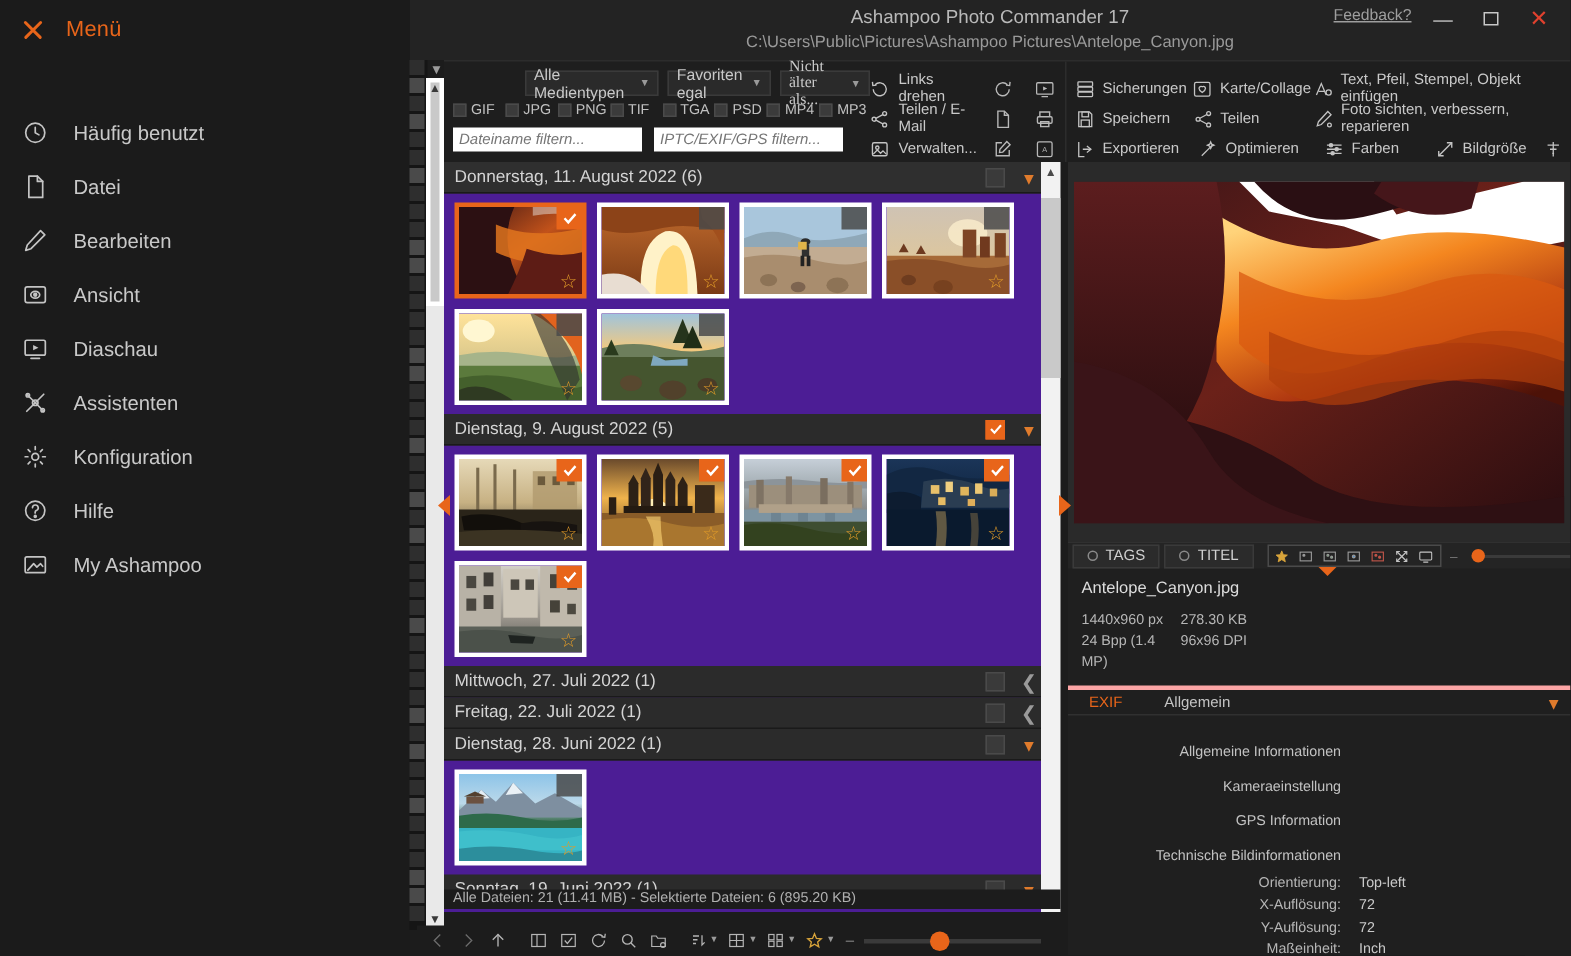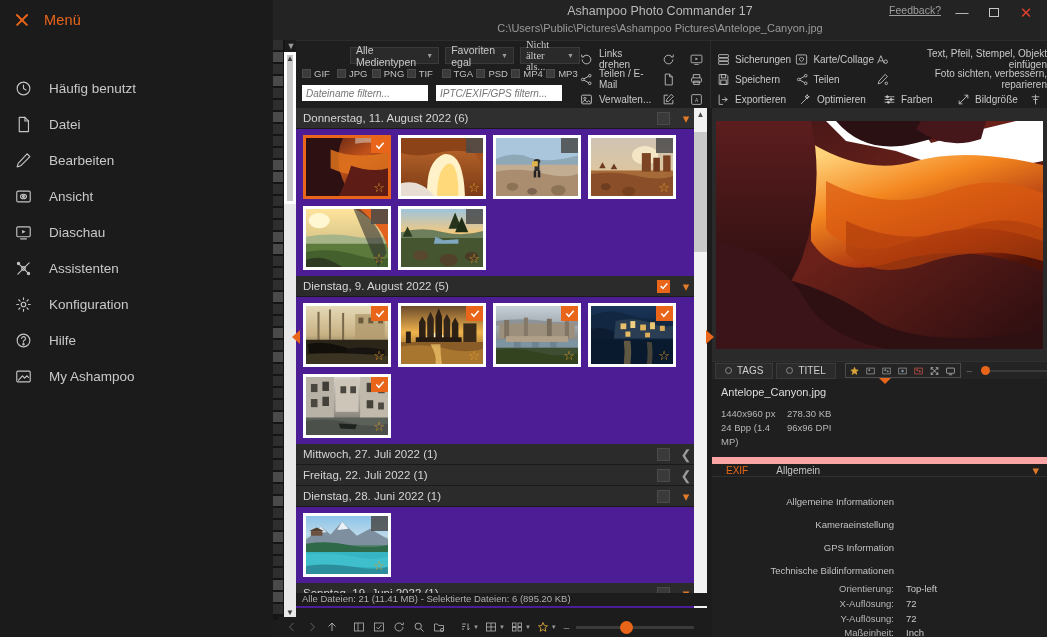--- a/index.html
+++ b/index.html
@@ -135,21 +135,21 @@
 
   .tb-actions { width:118px; padding:8px 0 0 0; }
   .act { display:flex; align-items:center; gap:6px; font-size:10px; color:#c9c9c9; height:20px; cursor:pointer; }
   .act svg { width:13px; height:13px; flex:0 0 13px; color:#c4c4c4; }
 
   .tb-iconsgrid { width:58px; padding:8px 0 0 0; display:grid; grid-template-columns:28px 28px; grid-auto-rows:20px; }
   .igi { display:flex; align-items:center; justify-content:center; cursor:pointer; }
   .igi svg { width:13px; height:13px; color:#b9b9b9; }
 
   .tb-right { flex:1; padding:8px 0 0 6px; border-left:1px solid #2c2c2c; }
-  .tr-row { display:flex; height:20px; align-items:center;text-align:right; }
+  .tr-row { display:flex; height:20px; align-items:center; }
   .tr-item { display:flex; align-items:center; gap:5px; font-size:10px; color:#c9c9c9; cursor:pointer; }
   .tr-item svg { width:13px; height:13px; flex:0 0 13px; color:#c4c4c4; }
   .w-sich { width:82px; }
   .w-karte { width:84px; }
 
   
   .grid-area {
     position:absolute; left:296px; top:108px; width:404px; bottom:29px;
     background:#4c1d95; overflow:hidden; z-index:10;
   }
@@ -251,21 +251,21 @@
     z-index:14;
   }
 
   .filename { font-size:11px; color:#ddd; padding:7px 0 0 9px; }
   .meta-grid { display:flex; padding:9px 0 0 9px; font-size:9.5px; color:#b6b6b6; line-height:1.45; }
   .meta-col1 { width:66px; }
   .meta-col2 { width:78px; }
   .meta-col3 { flex:1; }
 
   .exif-tabs {
-    margin-top:9px; height:20px; border-top:7px solid #fca5a5; border-bottom:1px solid #303030;
+    margin-top:9px; height:20px; border-top:3px solid #fca5a5; border-bottom:1px solid #303030;
     display:flex; align-items:center; position:relative;
   }
   .etab { font-size:10px; padding:0 14px; cursor:pointer; color:#c4c4c4; }
   .etab.active { color:#e8651a; }
   .etab-chev { position:absolute; right:8px; color:#e07b2c; font-size:13px; cursor:pointer; }
 
   .exif-body { padding-top:13px; font-size:9.5px; color:#b6b6b6; }
   .exif-section { text-align:right; width:182px; padding:6px 0; color:#c2c2c2; }
   .exif-row { display:flex; font-size:9.5px; line-height:1.55; }
   .exif-key { width:182px; text-align:right; color:#b6b6b6; }

